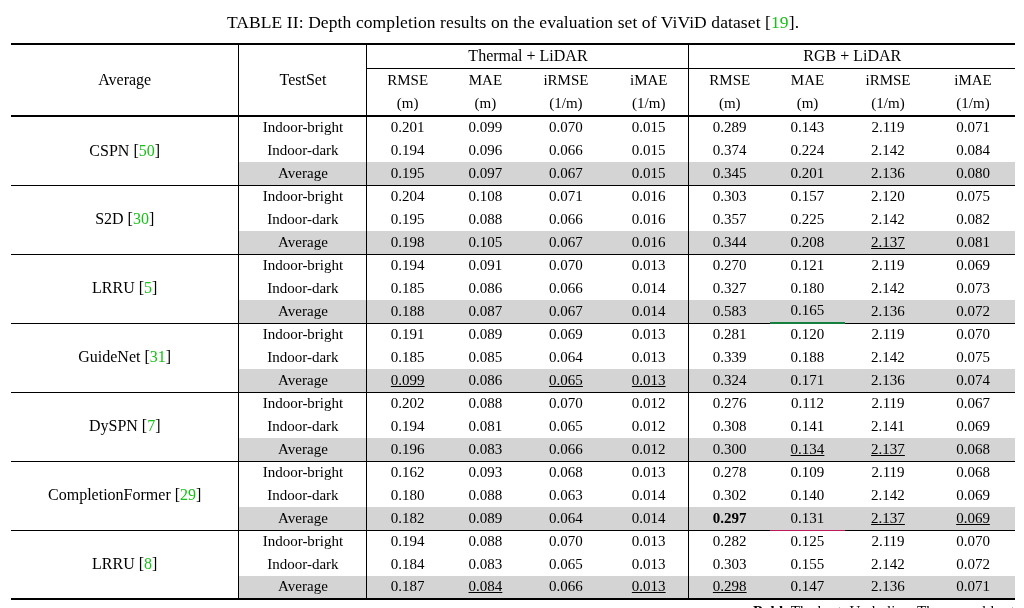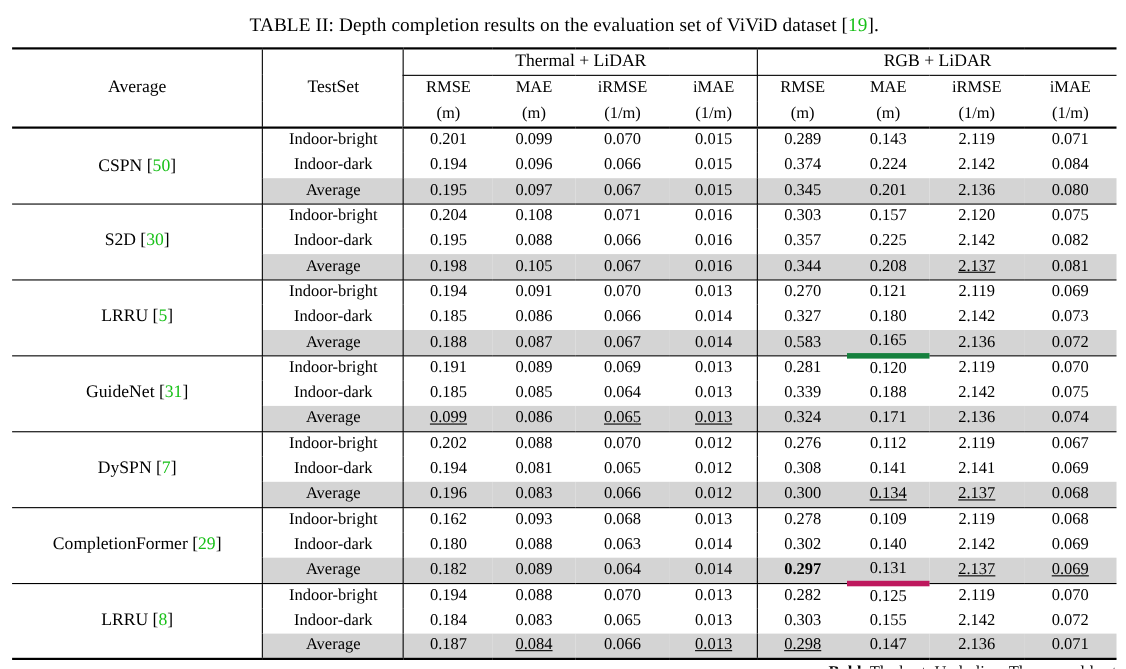--- a/index.html
+++ b/index.html
@@ -224,21 +224,21 @@
           <td class="" style="">2.142</td>
           <td class="" style="">0.073</td>
         </tr>
         <tr class="rowh avg-row">
           <td class="vline-r" style="border-bottom:1px solid #000;">Average</td>
           <td class="" style="border-bottom:1px solid #000;">0.188</td>
           <td class="" style="border-bottom:1px solid #000;">0.087</td>
           <td class="" style="border-bottom:1px solid #000;">0.067</td>
           <td class="vline-r" style="border-bottom:1px solid #000;">0.014</td>
           <td class="" style="border-bottom:1px solid #000;">0.583</td>
-          <td class="" style="border-bottom:5px solid #15803d;">0.165</td>
+          <td class="" style="border-bottom:2px solid #15803d;">0.165</td>
           <td class="bold" style="border-bottom:1px solid #000;">2.136</td>
           <td class="" style="border-bottom:1px solid #000;">0.072</td>
         </tr>
         <tr class="rowh">
           <td rowspan="3" class="method-cell vline-r" style="border-bottom:1px solid #000;"><span>GuideNet</span> [<span class="cite">31</span>]</td>
           <td class="vline-r" style="">Indoor-bright</td>
           <td class="" style="">0.191</td>
           <td class="" style="">0.089</td>
           <td class="" style="">0.069</td>
           <td class="vline-r" style="">0.013</td>
@@ -326,21 +326,21 @@
           <td class="" style="">2.142</td>
           <td class="" style="">0.069</td>
         </tr>
         <tr class="rowh avg-row">
           <td class="vline-r" style="border-bottom:1px solid #000;">Average</td>
           <td class="bold" style="border-bottom:1px solid #000;">0.182</td>
           <td class="" style="border-bottom:1px solid #000;">0.089</td>
           <td class="bold" style="border-bottom:1px solid #000;">0.064</td>
           <td class="vline-r" style="border-bottom:1px solid #000;">0.014</td>
           <td class="bold" style="border-bottom:1px solid #000;font-weight:bold;">0.297</td>
-          <td class="bold" style="border-bottom:5px solid #be185d;">0.131</td>
+          <td class="bold" style="border-bottom:1px solid #be185d;">0.131</td>
           <td class="ul" style="border-bottom:1px solid #000;">2.137</td>
           <td class="ul" style="border-bottom:1px solid #000;">0.069</td>
         </tr>
         <tr class="rowh">
           <td rowspan="3" class="method-cell vline-r" style="border-bottom:2.2px solid #000;"><span>LRRU</span> [<span class="cite">8</span>]</td>
           <td class="vline-r" style="">Indoor-bright</td>
           <td class="" style="">0.194</td>
           <td class="" style="">0.088</td>
           <td class="" style="">0.070</td>
           <td class="vline-r" style="">0.013</td>

